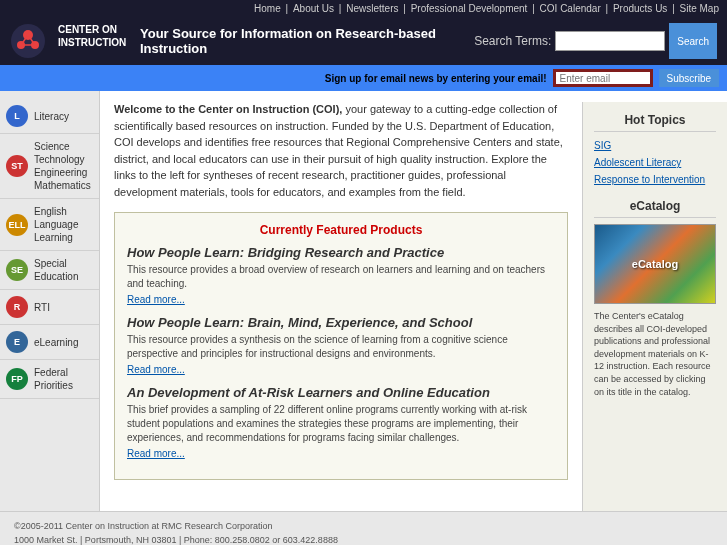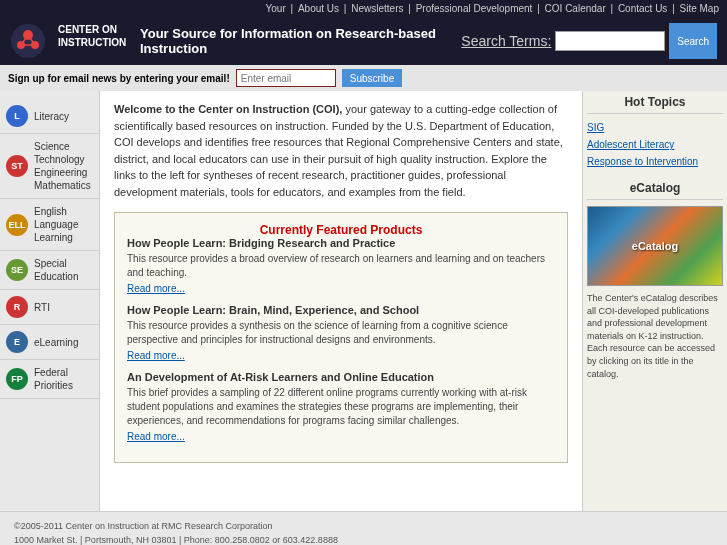--- a/index.html
+++ b/index.html
@@ -45,50 +45,51 @@
       color: #fff;
       font-size: 13px;
       font-weight: bold;
       flex: 1;
     }
     .header-search {
       display: flex;
       align-items: center;
       gap: 4px;
     }
-    .header-search label { color: #ccc; font-size: 14px; text-decoration: underline; }
+    .header-search label { color: #ccc; font-size: 12px; }
     .header-search input {
       border: 1px solid #999;
       padding: 2px 4px;
       font-size: 10px;
       width: 110px;
       height: 20px;
     }
     .header-search button {
       background: #4a90d9;
       color: #fff;
       border: none;
       padding: 2px 8px;
       font-size: 10px;
       height: 36px;
       cursor: pointer;
     }
 
     
     .email-bar {
-      background: #e5e5e5;
-      display: flex;
-      align-items: center;
+      background: #3b82f6;
+      display: flex;
+      align-items: center;
+      justify-content: flex-end;
       padding: 4px 8px;
       gap: 6px;
       font-size: 10px;
     }
     .email-bar span { font-weight: bold; }
     .email-bar input {
-      border: 1px solid #7f1d1d;
+      border: 3px solid #7f1d1d;
       padding: 2px 4px;
       font-size: 10px;
       width: 100px;
       height: 18px;
     }
     .email-bar button {
       background: #4a90d9;
       color: #fff;
       border: none;
       padding: 2px 8px;
@@ -155,26 +156,28 @@
     .featured-box {
       border: 1px solid #c0c0a0;
       background: #f8f8f0;
       padding: 10px 12px;
     }
     .featured-title {
       color: #cc0000;
       font-size: 12px;
       font-weight: bold;
       text-align: center;
+      margin-bottom: 8px;
     }
     .product-item { margin-bottom: 10px; }
     .product-title {
-      font-size: 11px;
-      font-weight: bold;
-      color: #333;
+      font-size: 13px;
+      font-weight: bold;
+      color: #333;
+      font-style: italic;
       margin-bottom: 3px;
     }
     .product-desc {
       font-size: 10px;
       color: #444;
       line-height: 1.4;
       margin-bottom: 2px;
     }
     .read-more {
       font-size: 10px;
@@ -191,21 +194,22 @@
       color: #555;
       line-height: 1.5;
       border-top: 1px solid #ccc;
     }
 
     
     .right-sidebar {
       width: 145px;
       background: #f0f0e8;
       border-left: 1px solid #ccc;
-      padding: 4px;
+      padding: 11px;
+      margin-top: 11px;
     }
     .hot-topics-title {
       font-size: 12px;
       font-weight: bold;
       color: #333;
       text-align: center;
       margin-bottom: 8px;
       border-bottom: 1px solid #ccc;
       padding-bottom: 4px;
     }
@@ -246,31 +250,31 @@
     .ecatalog-desc {
       font-size: 9px;
       color: #444;
       line-height: 1.4;
     }
   </style>
 </head>
 <body>
 
 <div class="top-nav">
-  <a>Your</a>
+  <a>Home</a>
   <span> | </span>
   <a>About Us</a>
   <span> | </span>
   <a>Newsletters</a>
   <span> | </span>
   <a>Professional Development</a>
   <span> | </span>
   <a>COI Calendar</a>
   <span> | </span>
-  <a>Contact Us</a>
+  <a>Products Us</a>
   <span> | </span>
   <a>Site Map</a>
 </div>
 
 <div class="header">
   <div class="logo-area">
     <svg class="logo-icon" viewBox="0 0 36 36">
       <circle cx="18" cy="18" r="17" fill="#2a2a4a"></circle>
       <circle cx="18" cy="12" r="5" fill="#e84040"></circle>
       <circle cx="11" cy="22" r="4" fill="#e84040"></circle>

